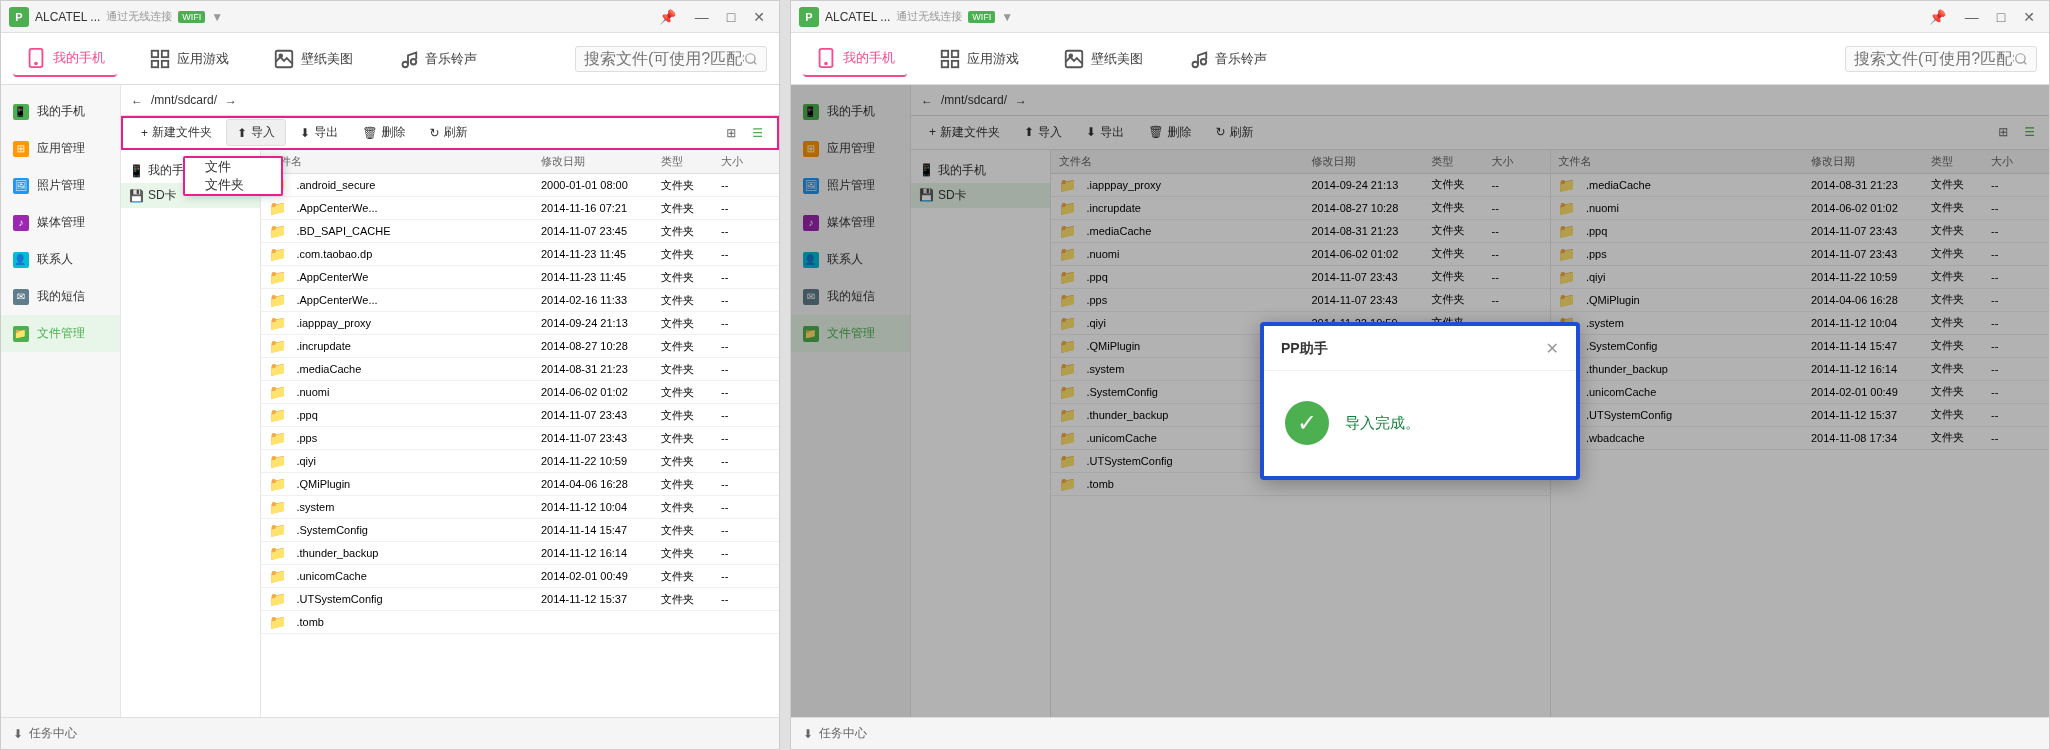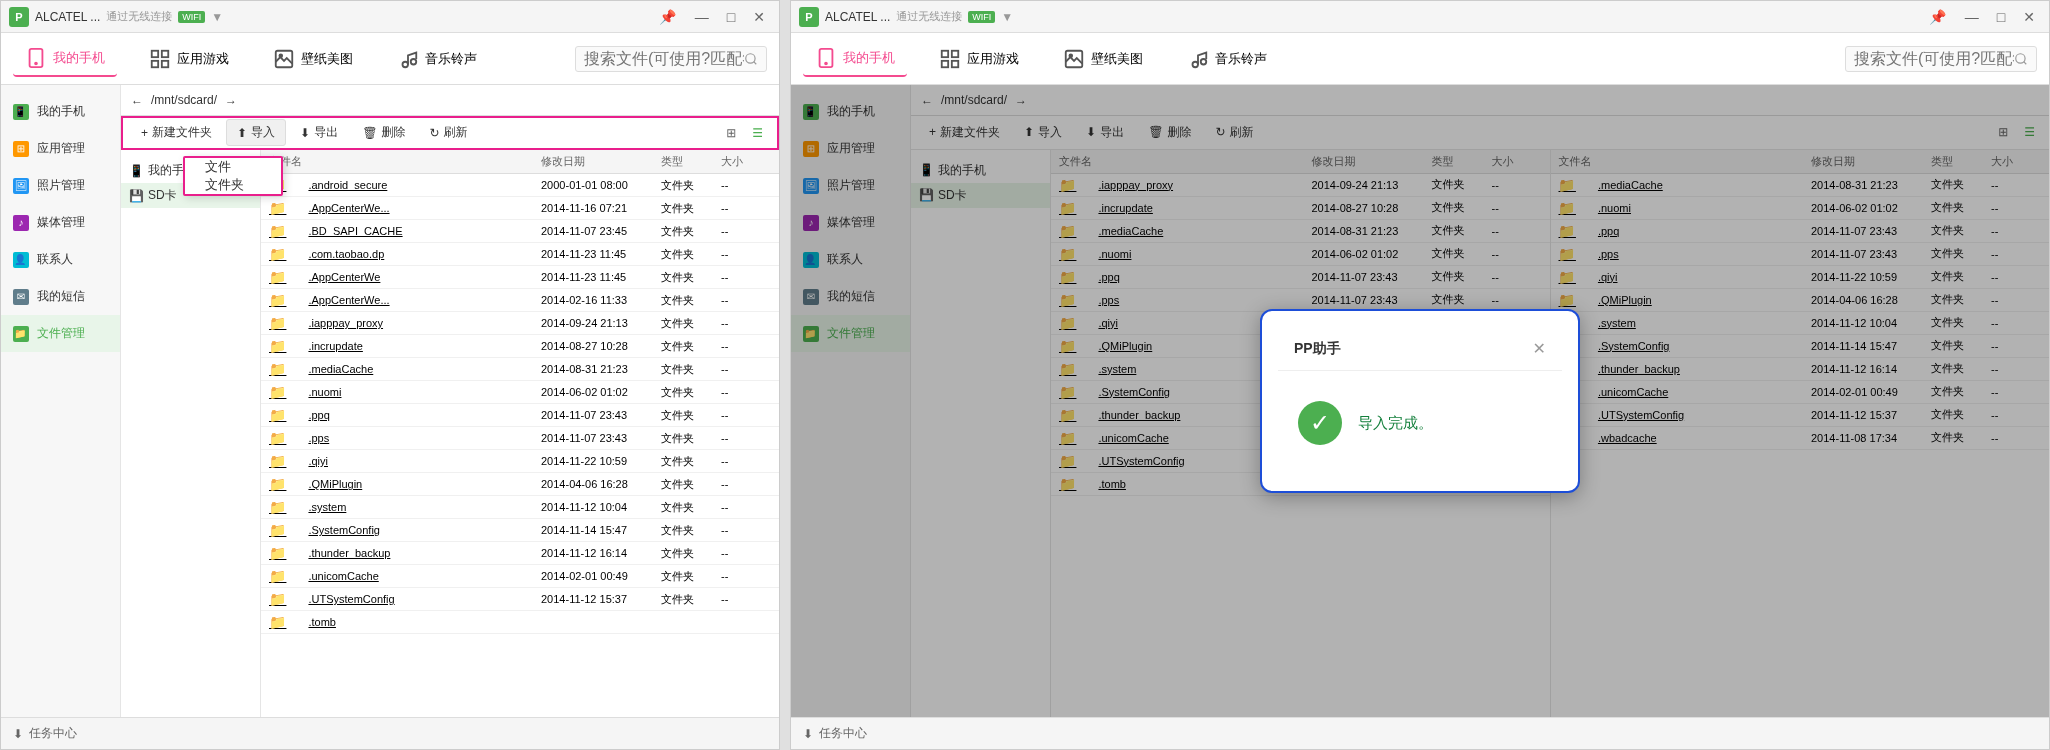--- a/index.html
+++ b/index.html
@@ -13,21 +13,21 @@
     
     .titlebar { height: 32px; background: #f5f5f5; border-bottom: 1px solid #ddd; display: flex; align-items: center; padding: 0 8px; justify-content: space-between; }
     .titlebar-left { display: flex; align-items: center; gap: 6px; }
     .app-icon { width: 20px; height: 20px; background: #4caf50; border-radius: 3px; display: flex; align-items: center; justify-content: center; color: white; font-weight: bold; font-size: 11px; }
     .app-title { font-size: 12px; color: #333; }
     .titlebar-controls { display: flex; gap: 6px; }
     .titlebar-controls span { font-size: 14px; color: #666; cursor: pointer; padding: 2px 6px; }
 
     
     .topnav { height: 52px; background: #fff; border-bottom: 1px solid #ddd; display: flex; align-items: center; padding: 0 12px; gap: 20px; }
-    .nav-item { display: flex; align-items: center; gap: 6px; padding: 6px 12px; cursor: pointer; border-radius: 4px; color: #000000; font-size: 13px; }
+    .nav-item { display: flex; align-items: center; gap: 6px; padding: 6px 12px; cursor: pointer; border-radius: 4px; color: #404040; font-size: 13px; }
     .nav-icon { width: 22px; height: 22px; }
     .search-box { margin-left: auto; display: flex; align-items: center; border: 1px solid #ddd; border-radius: 3px; padding: 3px 8px; background: #fafafa; }
     .search-box input { border: none; background: none; outline: none; font-size: 16px; width: 160px; color: #999; }
 
     
     .main-area { display: flex; flex: 1; overflow: hidden; }
     .sidebar { width: 120px; background: #f7f7f7; border-right: 1px solid #e5e5e5; padding-top: 8px; }
     .sidebar-item { display: flex; align-items: center; gap: 8px; padding: 10px 12px; cursor: pointer; color: #333; font-size: 12px; }
     .sidebar-item.active { background: #e8f5e9; color: #4caf50; }
     .sidebar-icon { width: 16px; height: 16px; background: #999; border-radius: 2px; display: flex; align-items: center; justify-content: center; font-size: 10px; color: white; }
@@ -48,30 +48,30 @@
 
     
     .fm-split { display: flex; height: 100%; }
     .fm-tree { width: 140px; border-right: 1px solid #e5e5e5; padding: 8px 0; overflow-y: auto; }
     .tree-item { display: flex; align-items: center; gap: 4px; padding: 4px 8px; cursor: pointer; font-size: 12px; color: #333; }
     .tree-item.selected { background: #e8f5e9; }
     .tree-icon { font-size: 12px; }
     .fm-list { flex: 1; overflow-y: auto; }
     .fm-list-header { display: grid; grid-template-columns: 1fr 120px 60px 50px; background: #f5f5f5; border-bottom: 1px solid #ddd; padding: 4px 8px; font-size: 11px; color: #666; }
     .fm-list-row { display: grid; grid-template-columns: 1fr 120px 60px 50px; padding: 3px 8px; border-bottom: 1px solid #f0f0f0; align-items: center; font-size: 11px; cursor: pointer; }
-    .file-name { display: flex; align-items: center; gap: 22px; text-decoration: underline; }
+    .file-name { display: flex; align-items: center; gap: 10px; }
     .folder-icon { color: #ffc107; font-size: 14px; }
 
     
     .dropdown-menu { position: absolute; top: 38px; left: 60px; background: white; border: 2px solid #e91e8c; border-radius: 2px; z-index: 100; min-width: 100px; box-shadow: 2px 2px 8px rgba(0,0,0,0.15); }
     .dropdown-item { padding: 0 20px; cursor: pointer; font-size: 13px; color: #333; }
 
     
     .dialog-overlay { position: absolute; top: 0; left: 0; right: 0; bottom: 0; background: rgba(0,0,0,0.3); z-index: 200; display: flex; align-items: center; justify-content: center; }
-    .dialog { background: white; border-radius: 12px; padding: 16px; min-width: 320px; box-shadow: 0 4px 20px rgba(0,0,0,0.3); border: 2px solid #1d4ed8; }
+    .dialog { background: white; border-radius: 4px; padding: 1px; min-width: 320px; box-shadow: 0 4px 20px rgba(0,0,0,0.3); border: 4px solid #1d4ed8; }
     .dialog-header { display: flex; align-items: center; justify-content: space-between; padding: 12px 16px; border-bottom: 1px solid #eee; }
     .dialog-title { font-size: 14px; color: #333; font-weight: bold; }
     .dialog-close { cursor: pointer; color: #999; font-size: 16px; }
     .dialog-body { padding: 30px 20px; display: flex; align-items: center; gap: 16px; }
     .success-icon { width: 44px; height: 44px; background: #4caf50; border-radius: 50%; display: flex; align-items: center; justify-content: center; color: white; font-size: 24px; }
     .dialog-footer { padding: 12px 16px; display: flex; justify-content: flex-end; }
     .btn-confirm { background: #4caf50; color: white; border: none; padding: 8px 24px; border-radius: 3px; cursor: pointer; font-size: 13px; }
 
     
     .statusbar { height: 32px; background: #f5f5f5; border-top: 1px solid #ddd; display: flex; align-items: center; padding: 0 12px; font-size: 12px; color: #666; }

